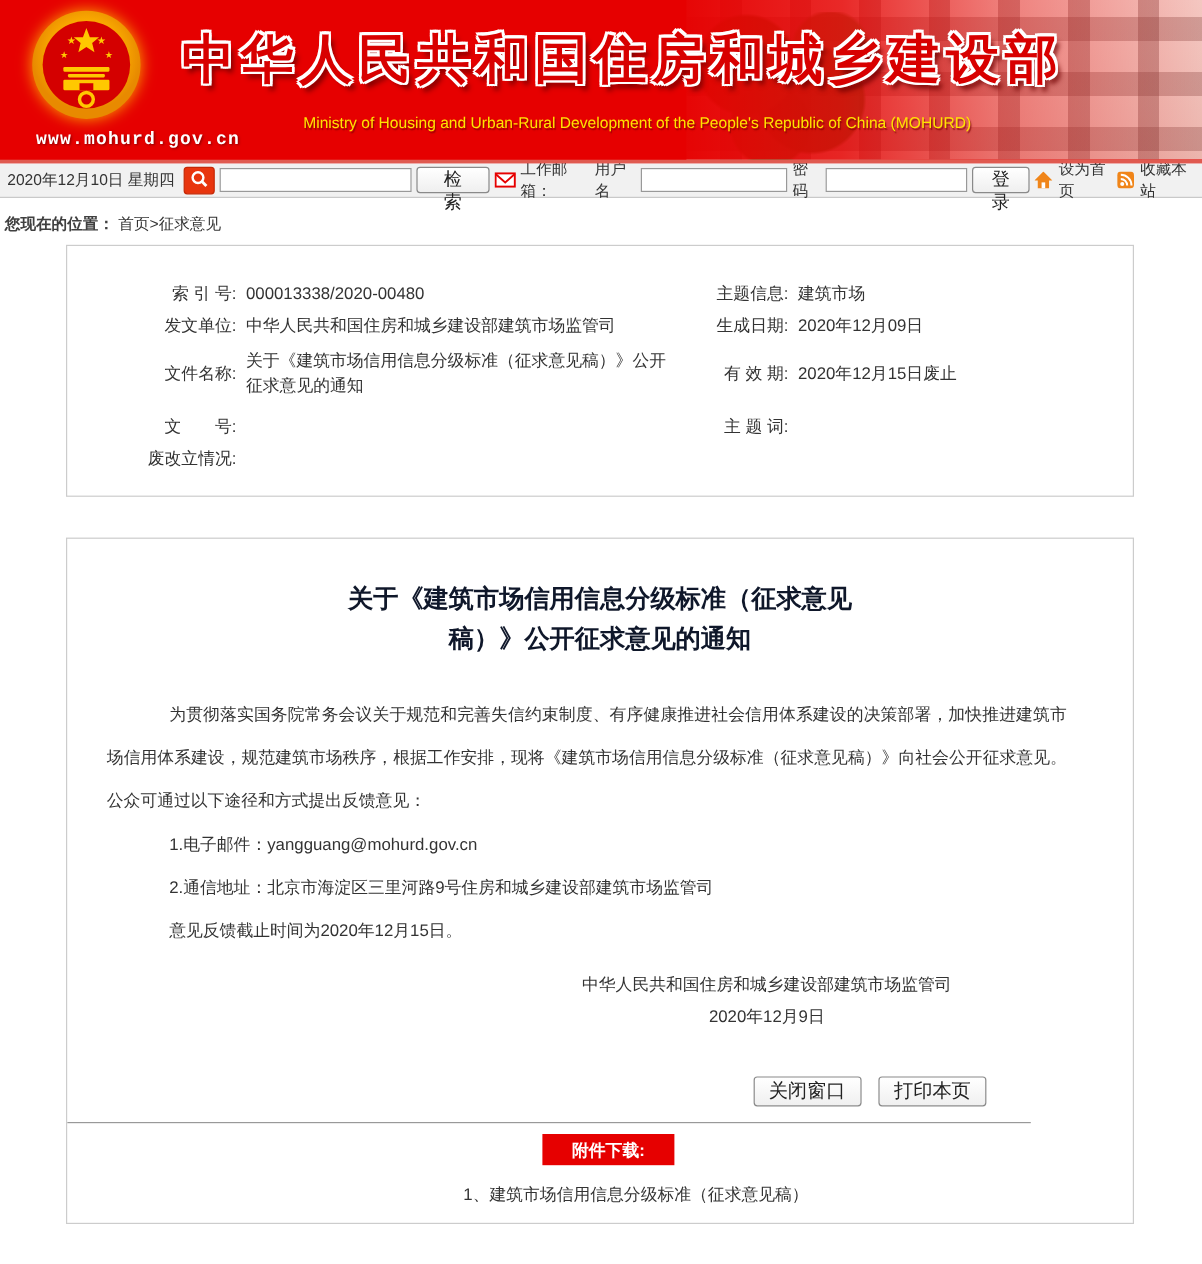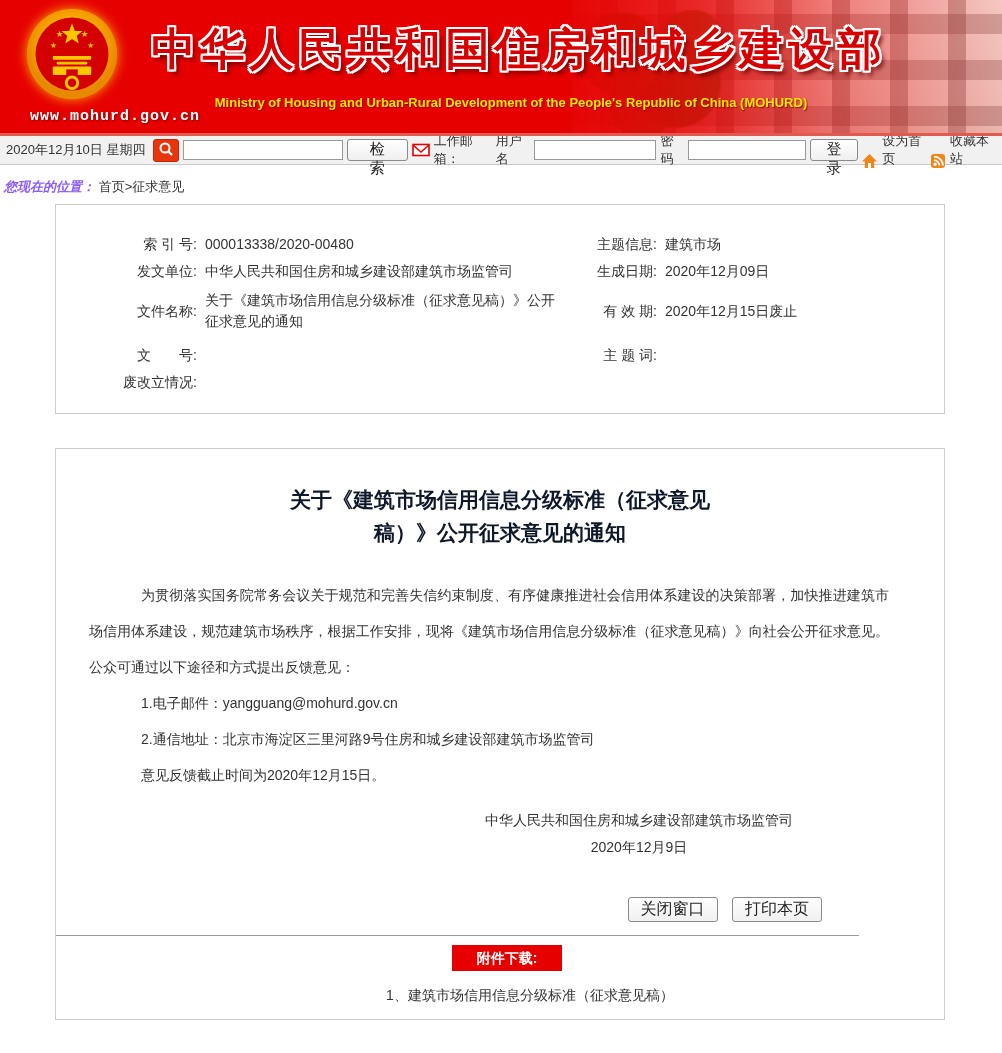--- a/index.html
+++ b/index.html
@@ -40,22 +40,22 @@
   }
   .header-title {
     position:absolute; left:148px; top:20px; width:742px; text-align:center;
     font-size:44px; font-weight:bold; letter-spacing:5px; color:#d80000; white-space:nowrap;
     text-shadow:
       -2px -2px 0 #fff, 2px -2px 0 #fff, -2px 2px 0 #fff, 2px 2px 0 #fff,
       0 -2px 0 #fff, 0 2px 0 #fff, -2px 0 0 #fff, 2px 0 0 #fff,
       4px 5px 4px rgba(110,0,0,.85);
   }
   .header-subtitle {
-    position:absolute; left:140px; top:95px; width:742px; text-align:center;
-    color:#ffe400; font-size:13px; font-weight:bold;
+    position:absolute; left:160px; top:95px; width:742px; text-align:center;
+    color:#ffe400; font-size:13px; font-weight:normal;
     text-shadow:1px 1px 1px rgba(120,0,0,.7);
   }
 
   
   .toolbar {
     height:29px; background:#f1f1f1; border-bottom:1px solid #c9c9c9;
     display:flex; align-items:center; font-size:13px; padding:0 6px; gap:4px;
   }
   .tb-date { color:#333; margin-right:4px; white-space:nowrap; }
   .mag-btn {
@@ -66,26 +66,26 @@
   .search-input { width:160px; }
   .user-input { width:122px; }
   .pass-input { width:118px; }
   .tb-btn {
     height:22px; border:1px solid #8a8a8a; border-radius:3px;
     background:linear-gradient(#fff,#efefef); font-size:15px; color:#222;
     padding:0 10px; cursor:pointer; font-family:inherit;
   }
   .search-btn { width:66px; }
   .env-icon, .home-icon, .rss-icon { display:inline-flex; align-items:center; }
-  .tb-right { margin-left:auto; display:flex; align-items:flex-end; gap:5px; padding-right:2px; }
+  .tb-right { margin-left:auto; display:flex; align-items:center; gap:5px; padding-right:2px; }
   .tb-link { color:#333; text-decoration:none; cursor:pointer; }
 
   
   .breadcrumb { font-size:13px; padding:13px 4px 4px; }
-  .bc-label { color:#8b5cf6; font-weight:bold;font-style:italic; }
+  .bc-label { color:#404040; font-weight:bold; }
   .bc-path { color:#333; cursor:pointer; }
 
   
   .box { width:890px; margin-left:55px; border:1px solid #ccc; background:#fff; }
   .meta-box { margin-top:4px; height:210px; padding-top:26px; }
   .meta-table { border-collapse:collapse; width:100%; font-size:14px; color:#333; table-layout:fixed; }
   .meta-table td { padding:3px 4px; line-height:21px; vertical-align:middle; }
   .meta-table td.lbl { text-align:right; white-space:pre; }
   .c1 { width:145px; } .c2 { width:360px; } .c3 { width:100px; } .c4 { width:auto; }
   .meta-table tr.tall td { padding-top:5px; padding-bottom:5px; }

